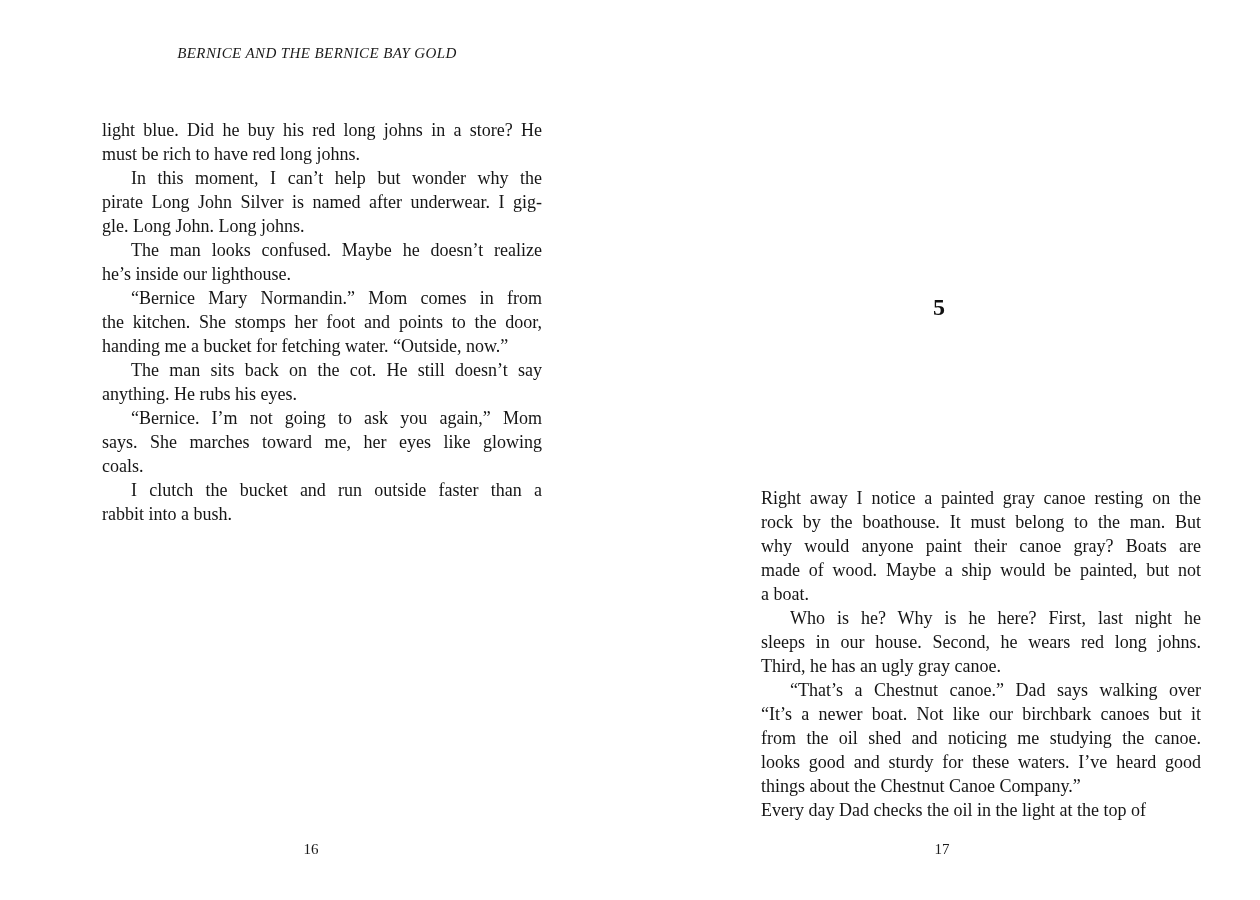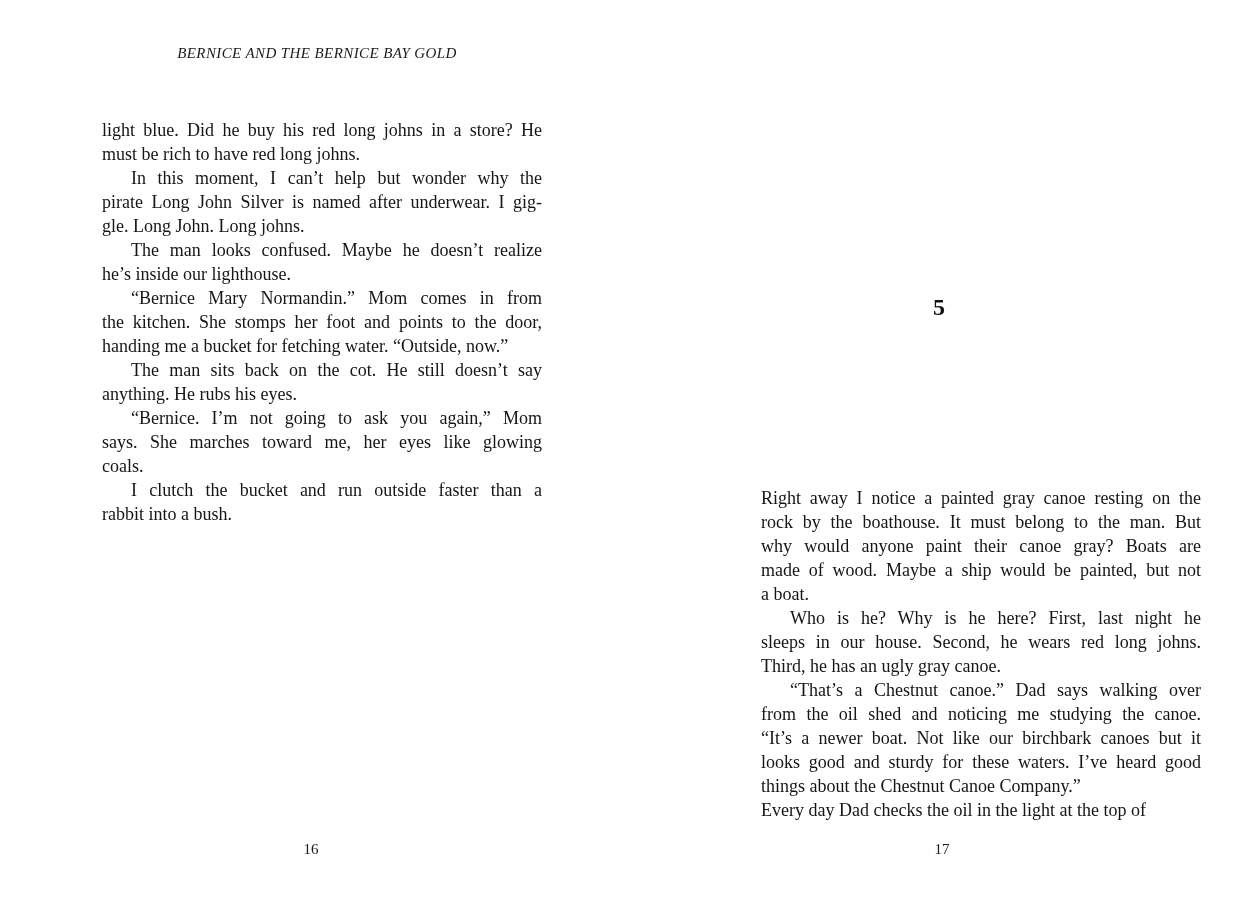--- a/index.html
+++ b/index.html
@@ -106,22 +106,22 @@
   <div class="text-body right" id="right-body">
       <div class="line just">Right away I notice a painted gray canoe resting on the</div>
       <div class="line just">rock by the boathouse. It must belong to the man. But</div>
       <div class="line just">why would anyone paint their canoe gray? Boats are</div>
       <div class="line just">made of wood. Maybe a ship would be painted, but not</div>
       <div class="line">a boat.</div>
       <div class="line just indent">Who is he? Why is he here? First, last night he</div>
       <div class="line just">sleeps in our house. Second, he wears red long johns.</div>
       <div class="line">Third, he has an ugly gray canoe.</div>
       <div class="line just indent">“That’s a Chestnut canoe.” Dad says walking over</div>
+      <div class="line just">“It’s a newer boat. Not like our birchbark canoes but it</div>
       <div class="line just">from the oil shed and noticing me studying the canoe.</div>
-      <div class="line just">“It’s a newer boat. Not like our birchbark canoes but it</div>
       <div class="line just">looks good and sturdy for these waters. I’ve heard good</div>
       <div class="line">things about the Chestnut Canoe Company.”</div>
       <div class="line">Every day Dad checks the oil in the light at the top of</div>
     </div>
 
   <div class="page-number right">17</div>
 
 </div>
 
 </body></html>

